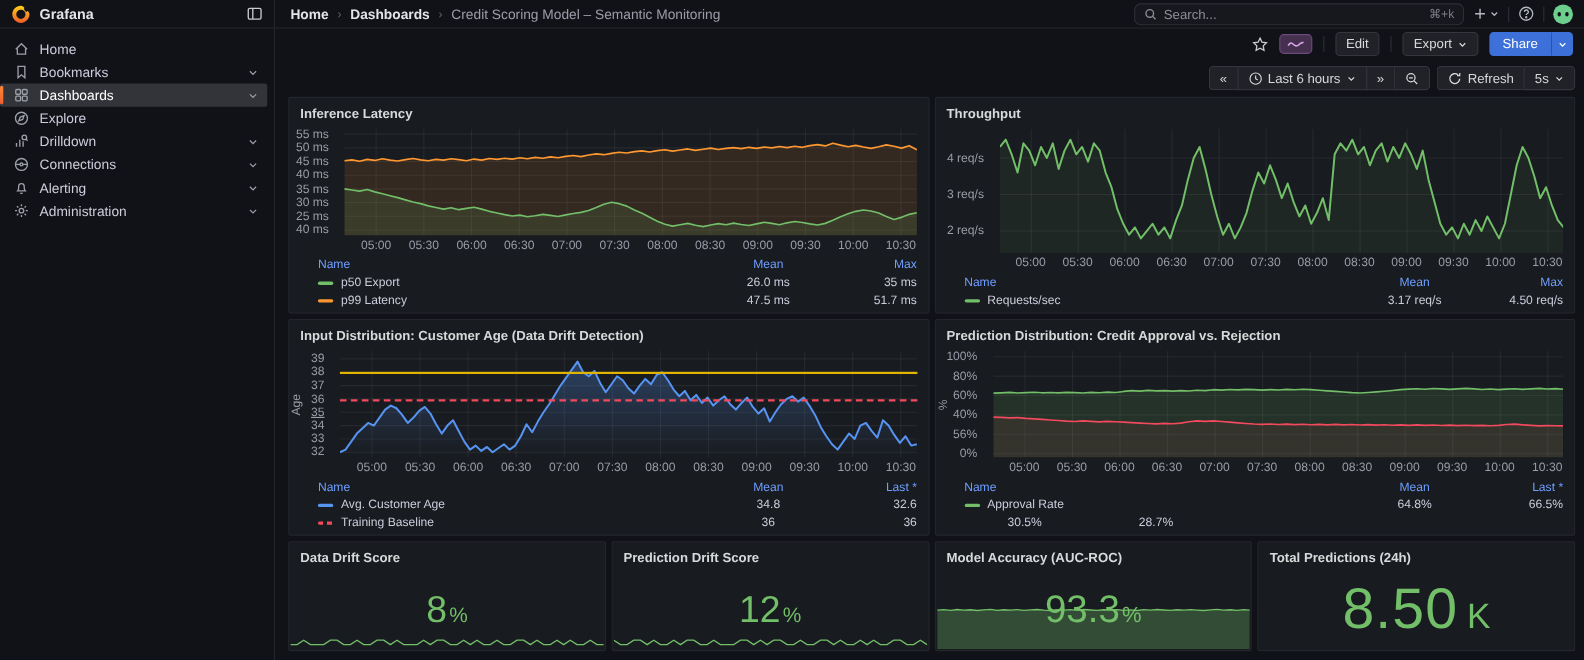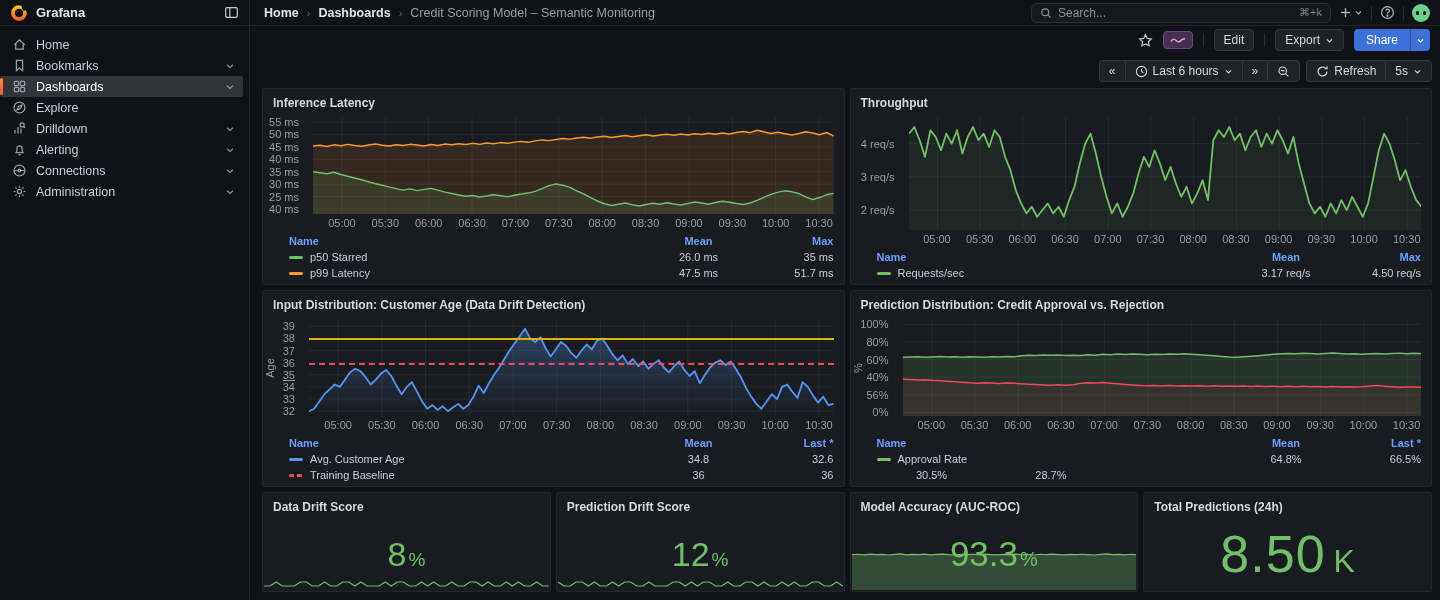--- a/index.html
+++ b/index.html
@@ -72,21 +72,21 @@
   .ts-plot { position:absolute; right:10px; }
   .ts-plot svg { width:100%; height:100%; display:block; }
   line.grid { stroke:rgba(204,204,220,.08); stroke-width:1; vector-effect:non-scaling-stroke; }
   .threshold { position:absolute; left:0; right:0; height:0; }
   .ytick { position:absolute; right:6px; transform:translateY(-50%); font-size:11px; color:#9b9ca8; white-space:nowrap; }
   .xtick { position:absolute; top:3px; transform:translateX(-50%); font-size:11px; color:#9b9ca8; white-space:nowrap; }
   .ax-title { position:absolute; left:0; width:14px; display:flex; align-items:center; justify-content:center; }
   .ax-title span { transform:rotate(-90deg); font-size:11px; color:#9b9ca8; }
   .ts-legend { position:absolute; left:26px; right:10px; bottom:3px; }
   .lg-head, .lg-row { display:flex; align-items:center; height:16px; font-size:11px; }
-  .lg-head { color:#6e9fff; font-weight:700; }
+  .lg-head { color:#6e9fff; font-weight:400; }
   .lg-row { color:#ccccdc; }
   .lg-c1 { flex:1; display:flex; align-items:center; gap:7px; }
   .lg-c2 { width:110px; text-align:center; }
   .lg-c3 { width:80px; text-align:right; }
   .mk { width:14px; height:3px; border-radius:2px; display:inline-block; flex:none; }
   .mk.dash { background:repeating-linear-gradient(90deg,var(--c) 0 5px,transparent 5px 8px); }
   
   .stat-host { position:relative; flex:1; display:flex; align-items:center; justify-content:center; }
   .spark { position:absolute; left:1px; bottom:1px; width:calc(100% - 2px); }
   .stat-value { display:flex; align-items:baseline; color:#73bf69; font-weight:500; position:relative; z-index:2; }
@@ -216,40 +216,40 @@
     <span>Drilldown</span>
       <span class="chev">
       <svg width="10" height="10" viewBox="0 0 16 16" fill="none" stroke="currentColor" stroke-width="1.8">
           <path d="M3.5 6l4.5 4.5L12.5 6"></path>
         </svg>
       </span>
     </div>
     <div class="side-item">
       <span class="s-ico">
       <svg width="15" height="15" viewBox="0 0 16 16" fill="none" stroke="currentColor" stroke-width="1.3">
-          <path d="M4.3 11.3h7.4c-.8-1-1-1.9-1-3.1V6.9a2.7 2.7 0 1 0-5.4 0v1.3c0 1.2-.2 2.1-1 3.1z"></path>
-          <path d="M6.9 13a1.2 1.2 0 0 0 2.2 0"></path>
-        </svg>
-      </span>
-    <span>Alerting</span>
+          <circle cx="8" cy="8" r="5.8"></circle>
+          <circle cx="8" cy="8" r="1.4"></circle>
+          <path d="M2.4 8h4.2M9.4 8h4.2"></path>
+        </svg>
+      </span>
+    <span>Connections</span>
       <span class="chev">
       <svg width="10" height="10" viewBox="0 0 16 16" fill="none" stroke="currentColor" stroke-width="1.8">
           <path d="M3.5 6l4.5 4.5L12.5 6"></path>
         </svg>
       </span>
     </div>
     <div class="side-item">
       <span class="s-ico">
       <svg width="15" height="15" viewBox="0 0 16 16" fill="none" stroke="currentColor" stroke-width="1.3">
-          <circle cx="8" cy="8" r="5.8"></circle>
-          <circle cx="8" cy="8" r="1.4"></circle>
-          <path d="M2.4 8h4.2M9.4 8h4.2"></path>
-        </svg>
-      </span>
-    <span>Connections</span>
+          <path d="M4.3 11.3h7.4c-.8-1-1-1.9-1-3.1V6.9a2.7 2.7 0 1 0-5.4 0v1.3c0 1.2-.2 2.1-1 3.1z"></path>
+          <path d="M6.9 13a1.2 1.2 0 0 0 2.2 0"></path>
+        </svg>
+      </span>
+    <span>Alerting</span>
       <span class="chev">
       <svg width="10" height="10" viewBox="0 0 16 16" fill="none" stroke="currentColor" stroke-width="1.8">
           <path d="M3.5 6l4.5 4.5L12.5 6"></path>
         </svg>
       </span>
     </div>
     <div class="side-item">
       <span class="s-ico">
       <svg width="15" height="15" viewBox="0 0 16 16" fill="none" stroke="currentColor" stroke-width="1.3">
           <circle cx="8" cy="8" r="2.2"></circle>
@@ -395,21 +395,21 @@
           </div>
           <div class="ts-legend">
             <div class="lg-head">
               <span class="lg-c1">Name</span>
     <span class="lg-c2">Mean</span>
     <span class="lg-c3">Max</span>
             </div>
             <div class="lg-row">
               <span class="lg-c1">
                 <span class="mk" style="background:#73BF69"></span>
-                <span>p50 Starred</span>
+                <span>p50 Export</span>
               </span>
       <span class="lg-c2">26.0 ms</span>
               <span class="lg-c3">35 ms</span>
             </div>
             <div class="lg-row">
               <span class="lg-c1">
                 <span class="mk" style="background:#FF9830"></span>
                 <span>p99 Latency</span>
               </span>
       <span class="lg-c2">47.5 ms</span>

